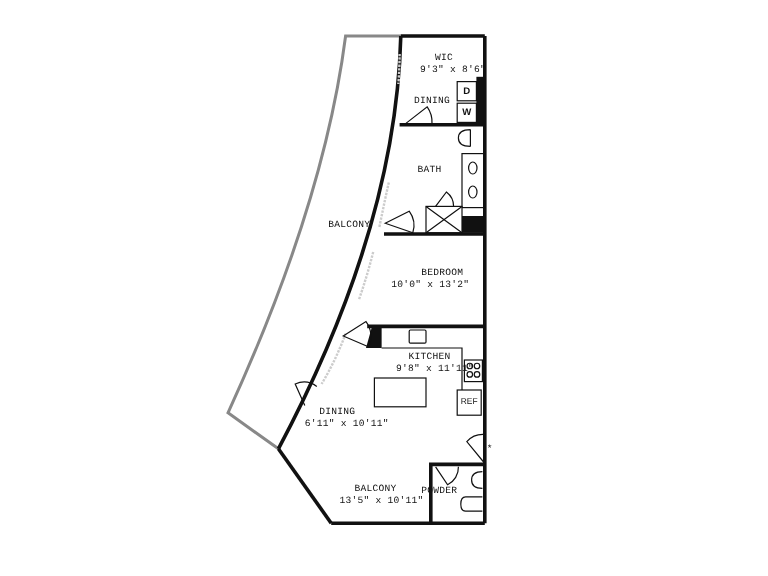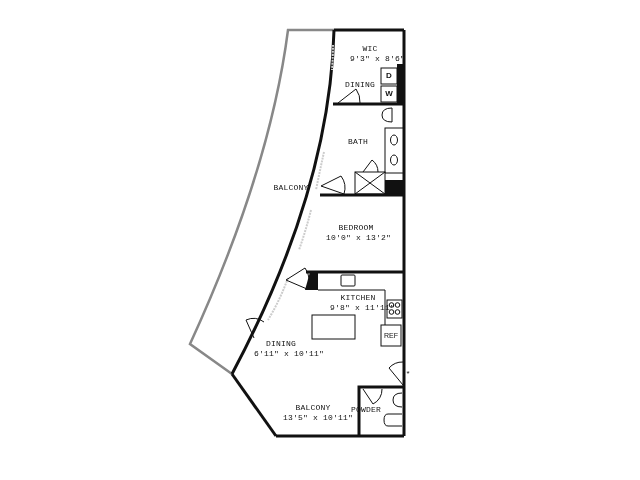--- a/index.html
+++ b/index.html
@@ -82,21 +82,21 @@
 </div>
 <div class="lbl" style="left:338px; top:80px; width:44px;">
   <span>DINING</span>
 </div>
 <div class="lbl" style="left:340px; top:137px; width:36px;">
   <span>BATH</span>
 </div>
 <div class="lbl" style="left:266px; top:183px; width:50px;">
   <span>BALCONY</span>
 </div>
-<div class="lbl" style="left:326px; top:223px; width:60px;">
+<div class="lbl" style="left:326px; top:223px; width:60px;text-align:right;">
   <span>BEDROOM</span>
   <span class="dim">10'0" x 13'2"</span>
 </div>
 <div class="lbl" style="left:330px; top:293px; width:56px;">
   <span>KITCHEN</span>
   <span class="dim">9'8" x 11'11"</span>
 </div>
 <div class="lbl" style="left:254px; top:339px; width:54px;">
   <span>DINING</span>
   <span class="dim">6'11" x 10'11"</span>

